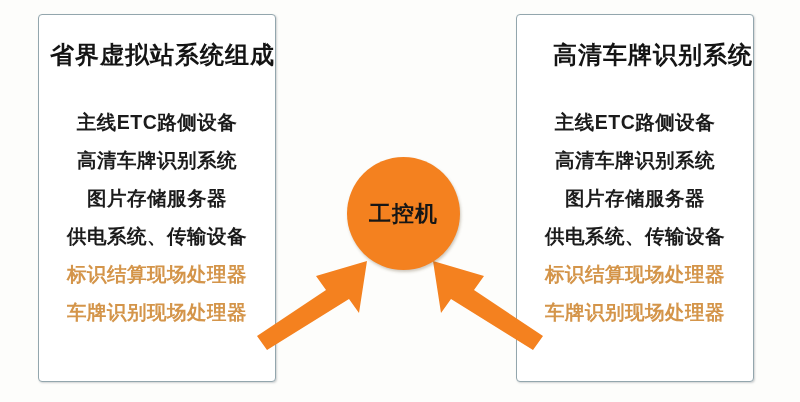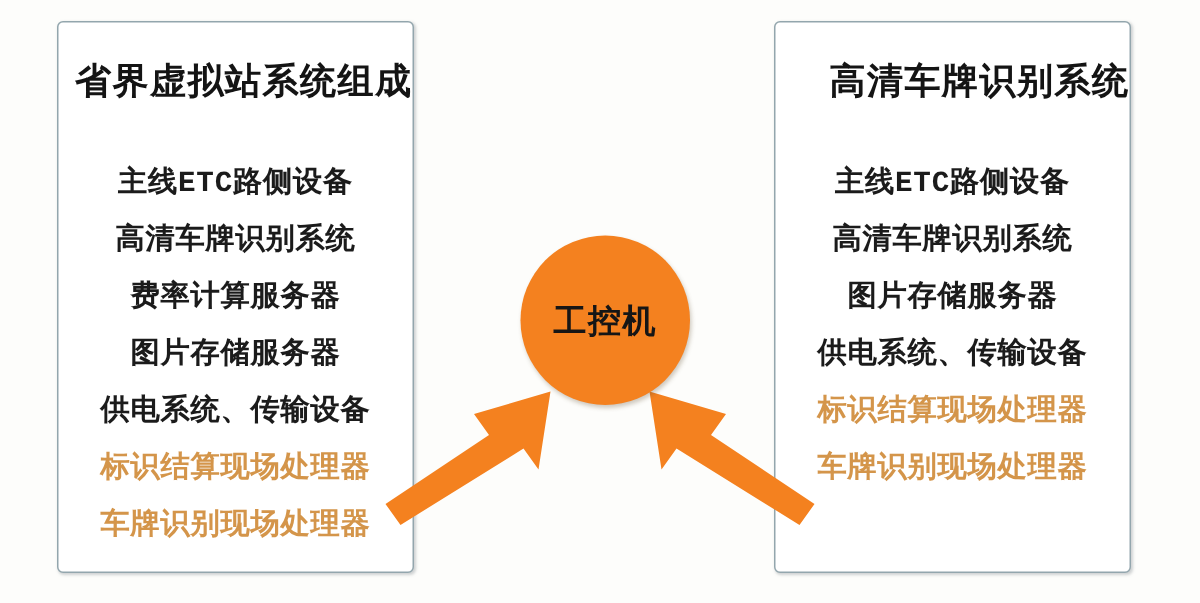--- a/index.html
+++ b/index.html
@@ -68,21 +68,20 @@
   }
   .panel-list li {
     text-align: center;
     font-size: 19.5px;
     font-weight: bold;
     color: #1b1b1b;
     height: 38px;
     line-height: 38px;
     white-space: nowrap;
     letter-spacing: 0.5px;
-    font-family: Liberation Mono, monospace;
   }
   .panel-list li.highlight {
     color: #d4954a;
   }
 
   
   #hub {
     position: absolute;
     left: 347px;
     top: 157px;
@@ -119,21 +118,20 @@
 </head>
 <body>
 
 <div id="canvas">
 
   <div class="panel" id="panel-left">
     <div class="panel-title">省界虚拟站系统组成</div>
     <ul class="panel-list" id="list-left">
         <li>主线ETC路侧设备</li>
         <li>高清车牌识别系统</li>
-        <li>费率计算服务器</li>
         <li>图片存储服务器</li>
         <li>供电系统、传输设备</li>
         <li class="highlight" style="color: rgb(212, 149, 74);">标识结算现场处理器</li>
         <li class="highlight" style="color: rgb(212, 149, 74);">车牌识别现场处理器</li>
       </ul>
   </div>
 
   <div class="panel" id="panel-right">
     <div class="panel-title">高清车牌识别系统</div>
     <ul class="panel-list" id="list-right">

